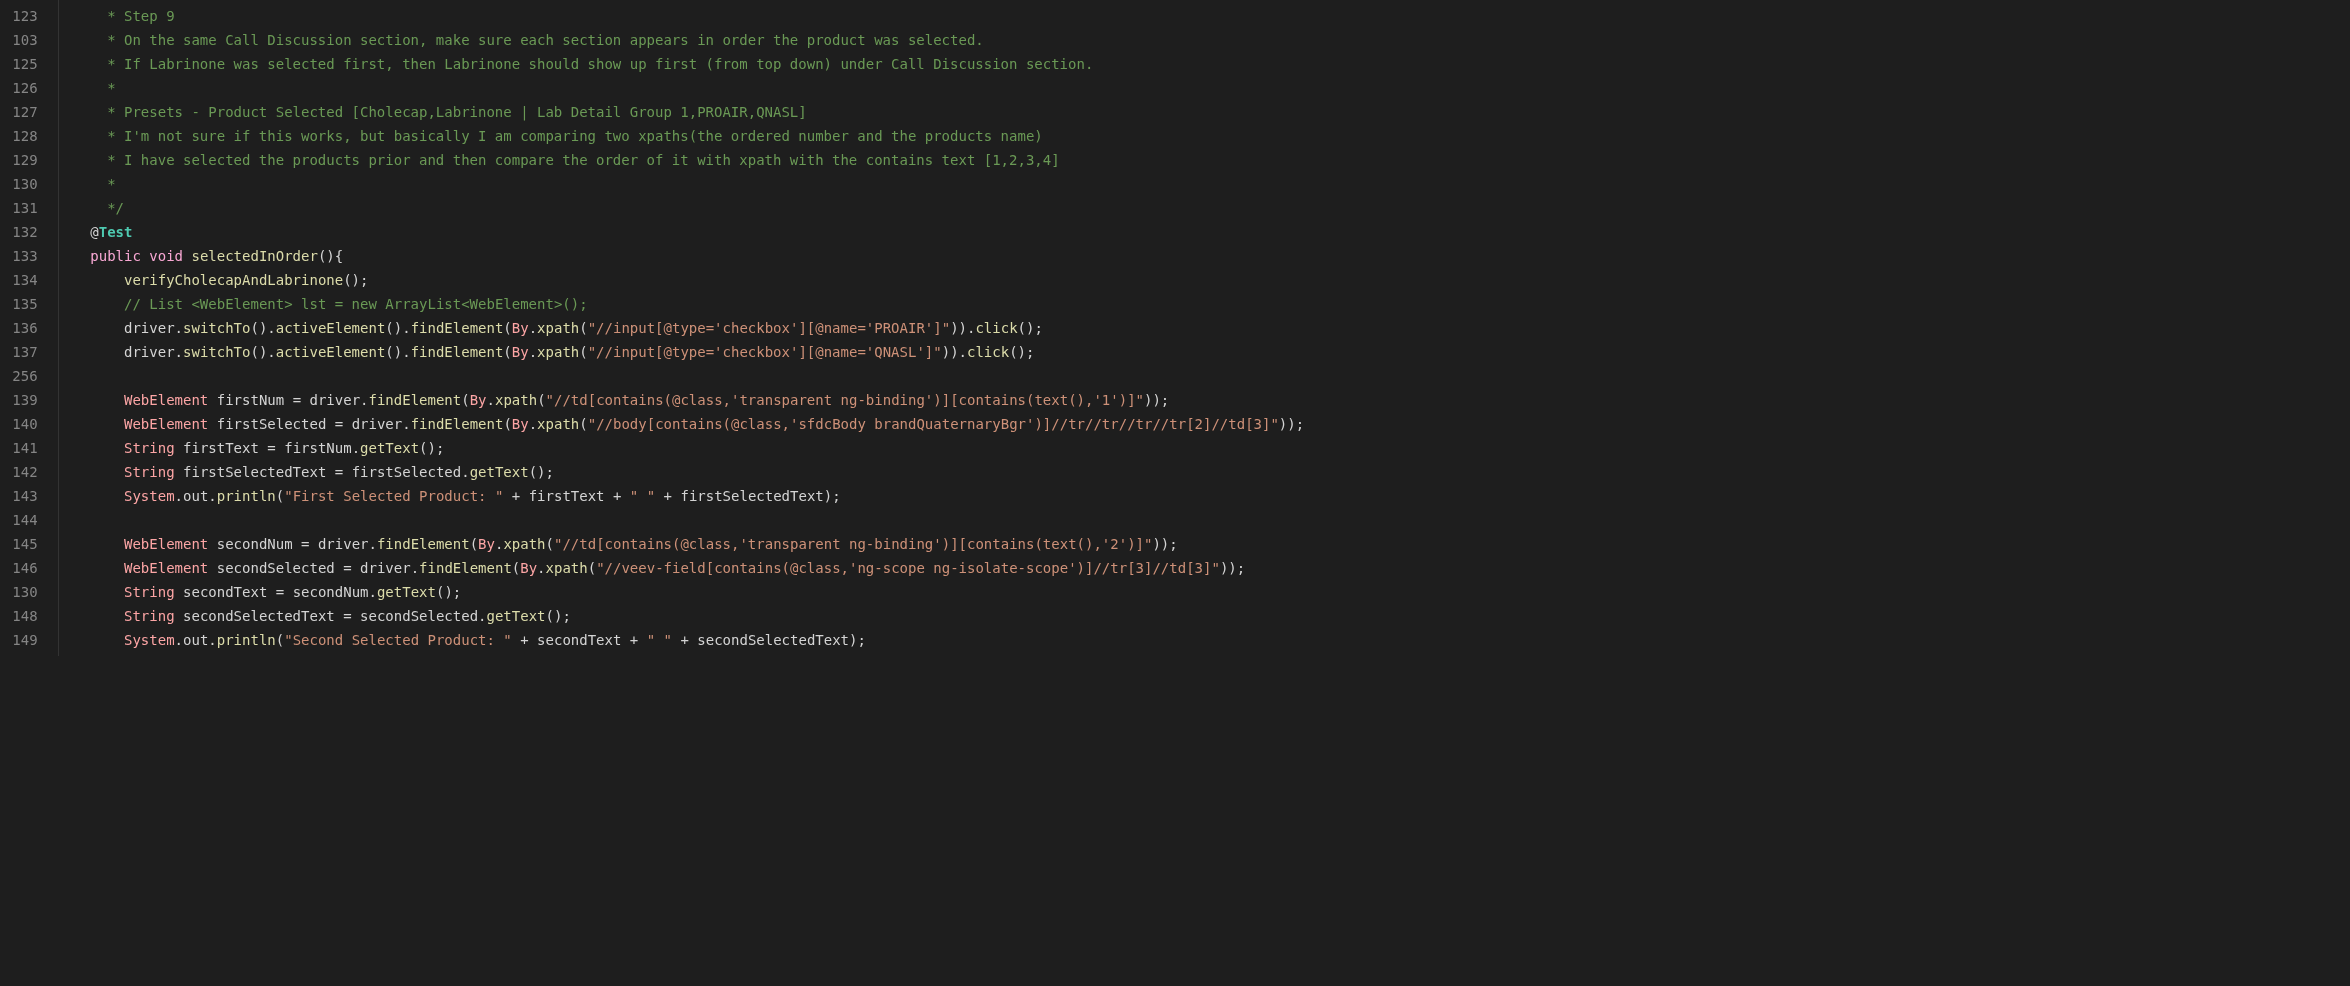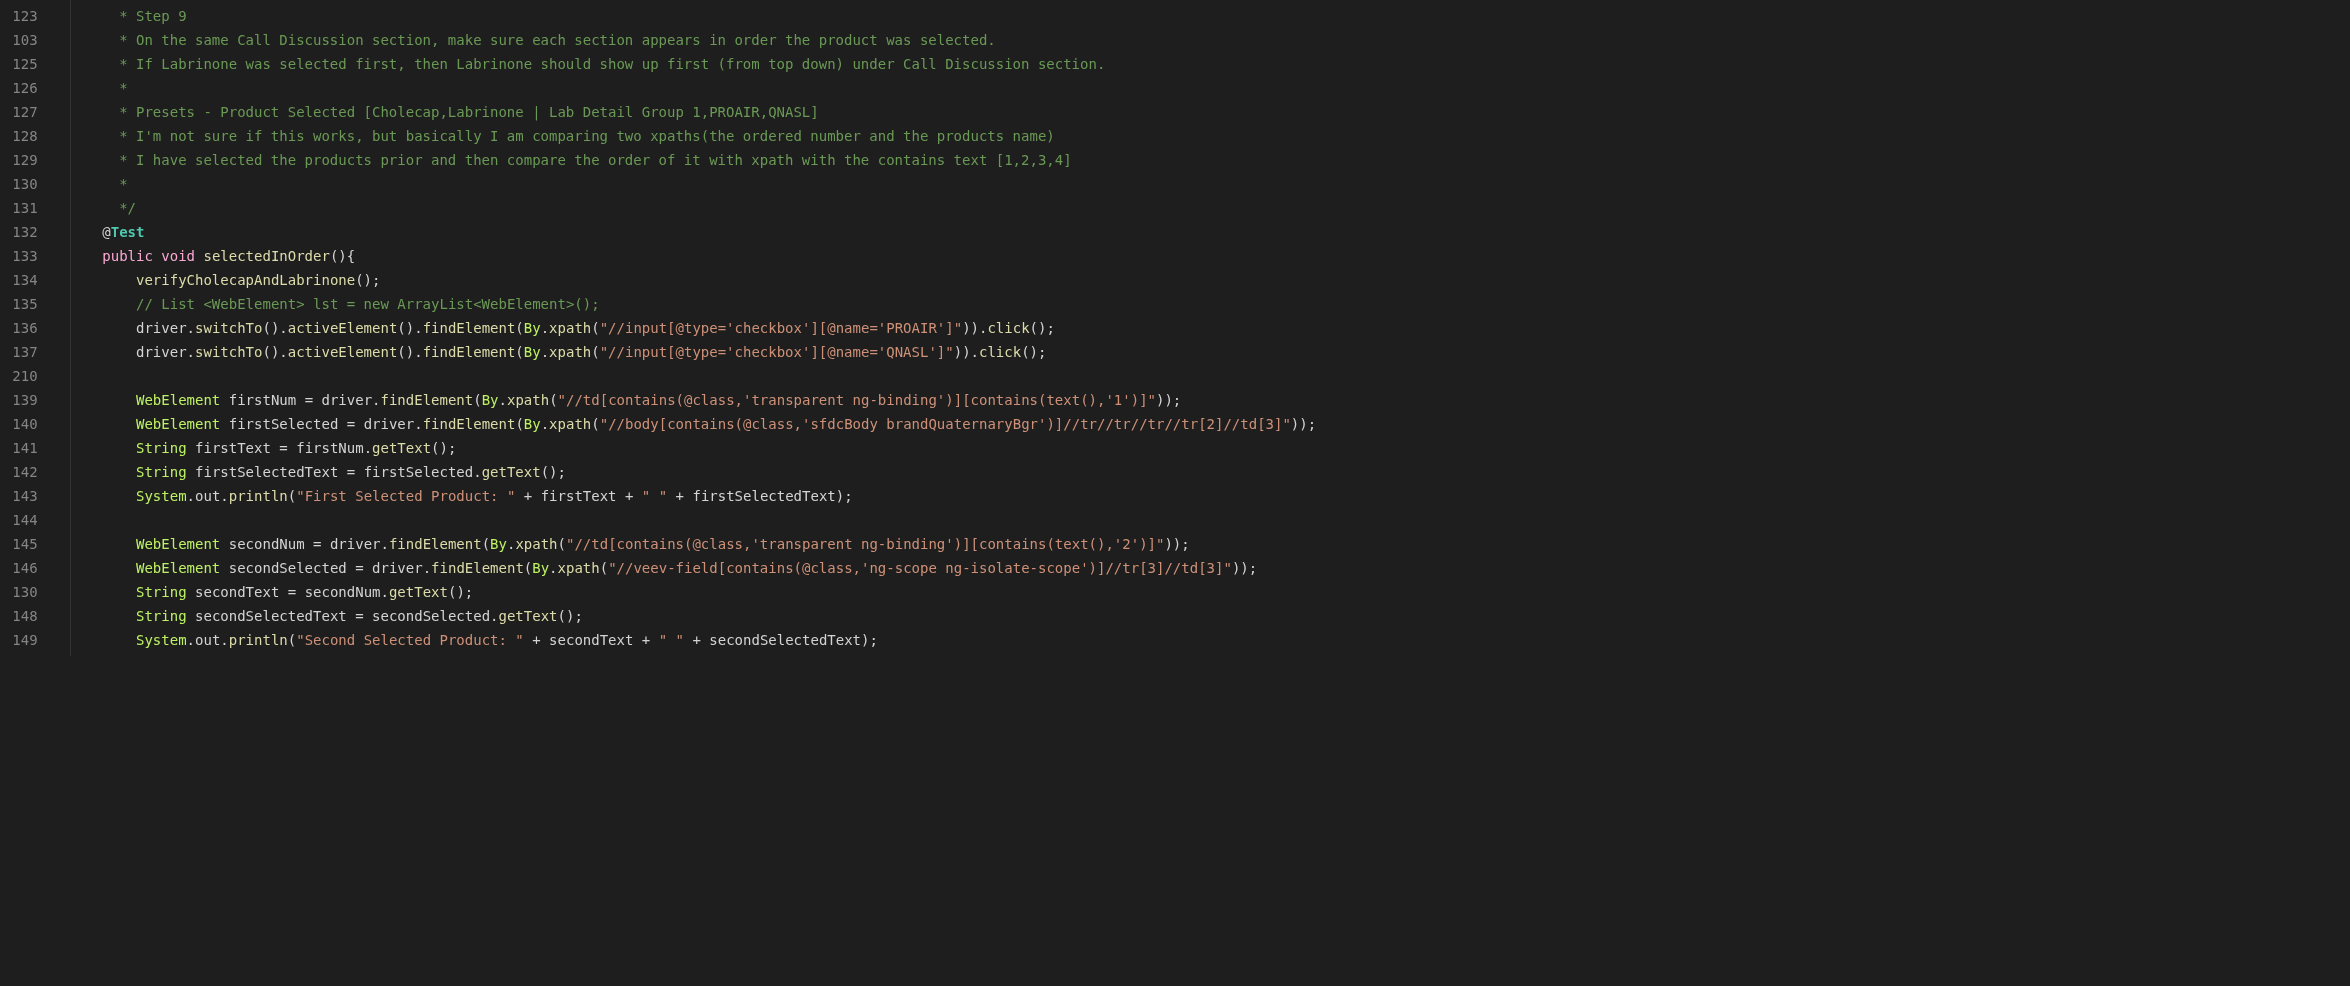--- a/index.html
+++ b/index.html
@@ -26,30 +26,29 @@
   }
   .gutter .ln {
     height: 24px;
   }
   .code {
     padding: 4px 0;
     white-space: pre;
     flex: 1;
     border-left: 1px solid #333;
     padding-left: 6px;
-    margin-left: 12px;
   }
   .code .line {
     height: 24px;
   }
   .c-comment { color: #6a9955; }
   .c-annotation { color: #4ec9b0; font-weight: bold; }
   .c-at { color: #d4d4d4; }
   .c-keyword { color: #f9a8d4; }
-  .c-type { color: #bef264; }
+  .c-type { color: #fca5a5; }
   .c-method { color: #dcdcaa; }
   .c-string { color: #ce9178; }
   .c-punct { color: #d4d4d4; }
   .c-ident { color: #d4d4d4; }
 </style>
 </head>
 <body>
 
 <div class="editor">
   <div class="gutter" id="gutter">
@@ -61,21 +60,21 @@
       <div class="ln">128</div>
       <div class="ln">129</div>
       <div class="ln">130</div>
       <div class="ln">131</div>
       <div class="ln">132</div>
       <div class="ln">133</div>
       <div class="ln">134</div>
       <div class="ln">135</div>
       <div class="ln">136</div>
       <div class="ln">137</div>
-      <div class="ln">210</div>
+      <div class="ln">256</div>
       <div class="ln">139</div>
       <div class="ln">140</div>
       <div class="ln">141</div>
       <div class="ln">142</div>
       <div class="ln">143</div>
       <div class="ln">144</div>
       <div class="ln">145</div>
       <div class="ln">146</div>
       <div class="ln">130</div>
       <div class="ln">148</div>

